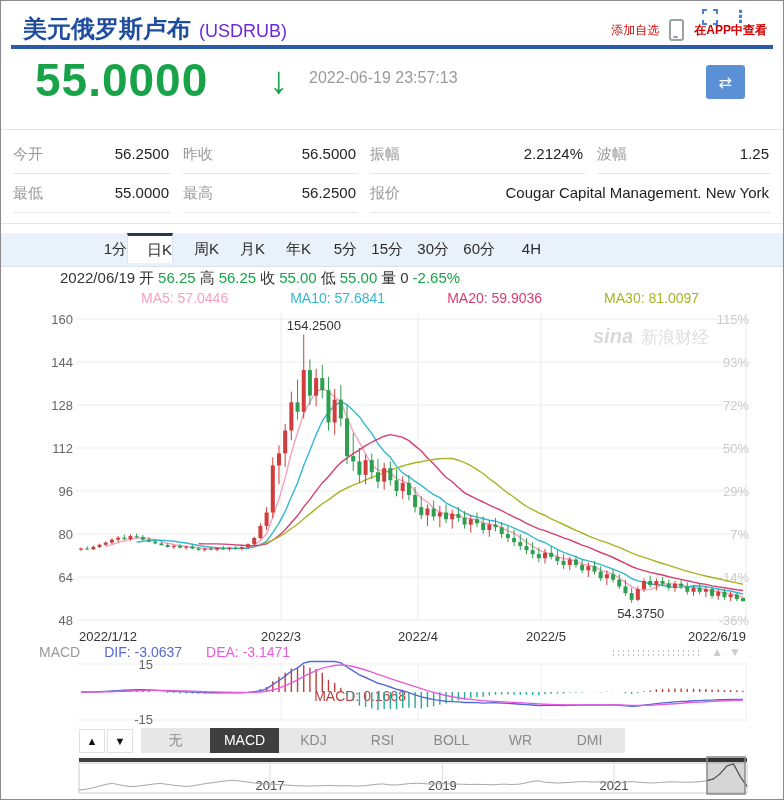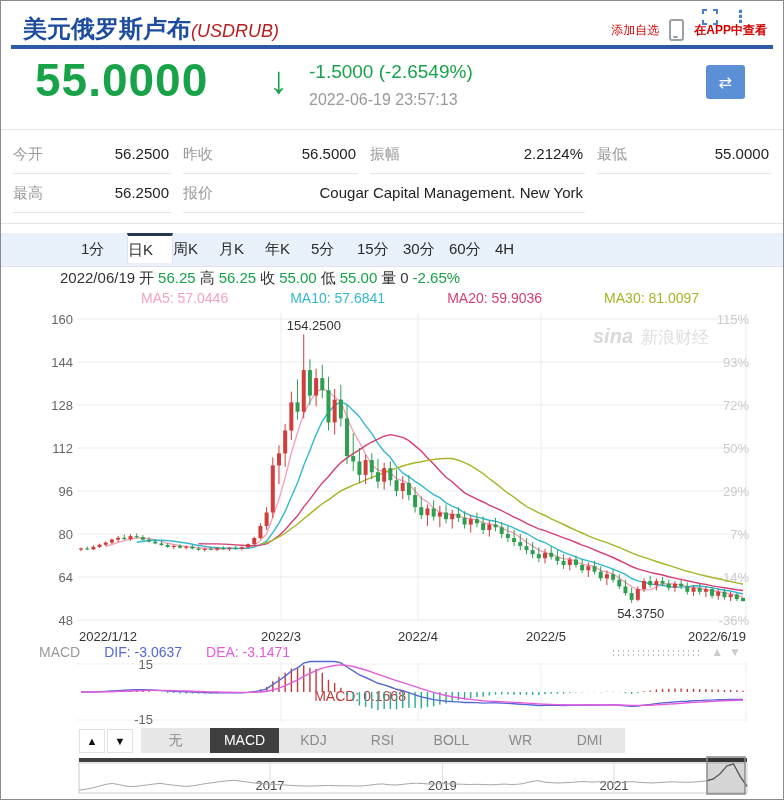--- a/index.html
+++ b/index.html
@@ -1,21 +1,21 @@
 <!DOCTYPE html>
 <html><head>
 <meta charset="utf-8">
 <style>
   html,body{margin:0;padding:0;background:#fff;}
   body{font-family:"Liberation Sans","DejaVu Sans",sans-serif;}
   .page{position:relative;width:784px;height:800px;background:#fff;border:1px solid #8a8a8a;box-sizing:border-box;overflow:hidden;}
   
   .hdr{position:absolute;left:0;top:8px;width:100%;height:36px;}
   .hdr-title{position:absolute;left:22px;top:4px;font-size:24px;font-weight:bold;color:#1d4c9f;}
-  .hdr-symbol{font-size:18px;font-weight:normal;color:#b91c1c;font-style:italic;}
+  .hdr-symbol{font-size:18px;font-weight:normal;color:#6d28d9;margin-left:8px;}
   .hdr-right{position:absolute;right:16px;top:10px;display:flex;align-items:center;gap:10px;}
   .lnk-red{color:#d40000;font-size:12px;text-decoration:none;cursor:pointer;}
   .lnk-red.bold{font-weight:bold;}
   .phone{display:inline-block;width:11px;height:18px;border:2px solid #9aa0a6;border-radius:3px;position:relative;}
   .phone:after{content:"";position:absolute;left:2px;bottom:1px;width:5px;height:2px;background:#9aa0a6;border-radius:1px;}
   .blue-rule{position:absolute;left:10px;right:10px;top:44px;height:4px;background:#2d5aa8;}
   
   .price{position:absolute;left:34px;top:52px;font-size:46px;font-weight:bold;color:#18a349;letter-spacing:1px;}
   .arrow-down{position:absolute;left:268px;top:58px;font-size:38px;font-weight:bold;color:#18a349;}
   .chg{position:absolute;left:308px;top:60px;}
@@ -25,21 +25,21 @@
   .rev-ico{font-size:16px;}
   .sep{position:absolute;left:0;right:0;height:1px;background:#e5e5e5;}
   
   .stats{position:absolute;left:12px;right:12px;top:134px;display:grid;grid-template-columns:158px 175px 215px 1fr;column-gap:12px;}
   .stat-cell{display:flex;justify-content:space-between;align-items:baseline;border-bottom:1px solid #e6e6e6;padding:10px 2px 9px 0;font-size:15px;}
   .stat-cell .lb{color:#9a9a9a;text-align:center;}
   .stat-cell .vl{color:#222;}
   .span2{grid-column:span 2;}
   
   .ktabs{position:absolute;left:0;right:0;top:232px;height:33px;background:#e9f1fa;border-bottom:1px solid #d9e4f0;}
-  .ktab{position:relative;display:inline-block;width:46px;height:32px;line-height:32px;text-align:left;font-size:15px;color:#2b2b2b;cursor:pointer;vertical-align:top;}
+  .ktab{position:relative;display:inline-block;width:46px;height:32px;line-height:32px;text-align:right;font-size:15px;color:#2b2b2b;cursor:pointer;vertical-align:top;}
   .ktab.first{margin-left:80px;}
   .ktab.active{background:#fff;border-top:3px solid #24384f;height:30px;line-height:28px;border-left:1px solid #d9e4f0;border-right:1px solid #d9e4f0;box-sizing:border-box;}
   .ktab-icons{position:absolute;right:34px;top:8px;display:flex;align-items:center;gap:14px;}
   .dots-ico{color:#4a7fd0;font-size:17px;font-weight:bold;line-height:16px;cursor:pointer;}
   
   .ohlc{position:absolute;left:44px;top:268px;font-size:15px;color:#333;white-space:nowrap;margin-left:15px;}
   .ohlc .gv{color:#18a349;}
   .ohlc span{margin-right:4px;}
   .ma-legend{position:absolute;left:140px;top:289px;font-size:14px;display:flex;gap:62px;white-space:nowrap;}
   
@@ -68,41 +68,44 @@
       <span class="lnk-red">添加自选</span>
       <span class="phone"></span>
       <span class="lnk-red bold">在APP中查看</span>
     </div>
   </div>
   <div class="blue-rule"></div>
 
   <div class="price">55.0000</div>
   <div class="arrow-down">↓</div>
   <div class="chg">
-    <div class="chg-line">-1.5000 (-2.6549%)</div>
     <div class="chg-time">2022-06-19 23:57:13</div>
   </div>
   <button class="rev-btn">
     <span class="rev-ico">⇄</span>
   </button>
 
   <div class="sep" style="top:128px"></div>
 
   <div class="stats" id="stats">
       <div class="stat-cell">
         <span class="lb">今开</span>
         <span class="vl">56.2500</span>
       </div>
       <div class="stat-cell">
         <span class="lb">昨收</span>
         <span class="vl">56.5000</span>
       </div>
       <div class="stat-cell">
         <span class="lb">振幅</span>
         <span class="vl">2.2124%</span>
+      </div>
+      <div class="stat-cell">
+        <span class="lb">波幅</span>
+        <span class="vl">1.25</span>
       </div>
       <div class="stat-cell">
         <span class="lb">最低</span>
         <span class="vl">55.0000</span>
       </div>
       <div class="stat-cell">
         <span class="lb">最高</span>
         <span class="vl">56.2500</span>
       </div>
       <div class="stat-cell span2">

